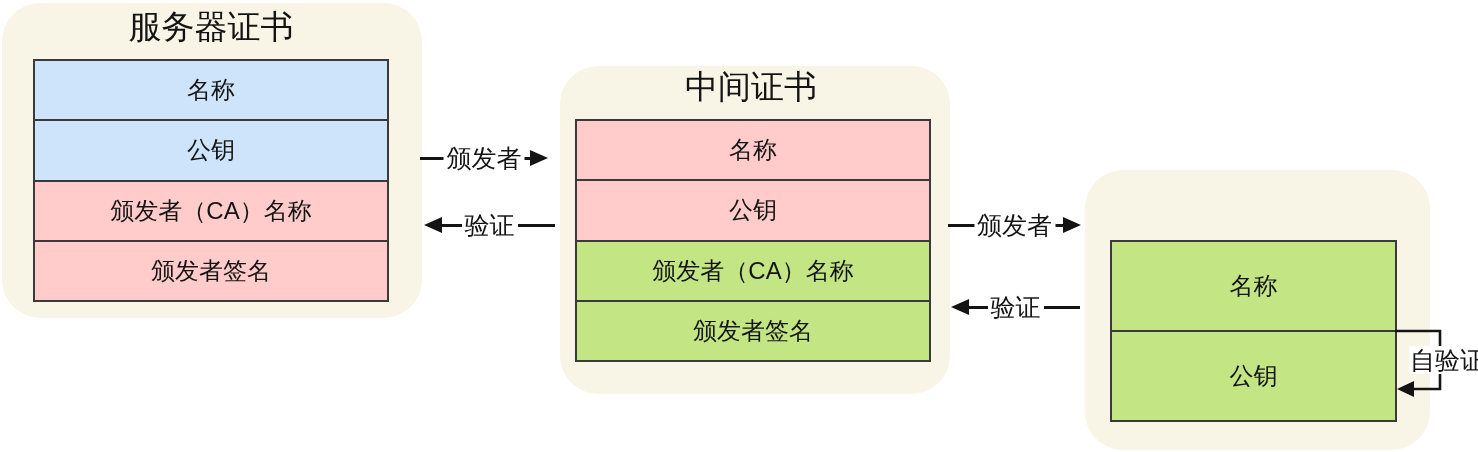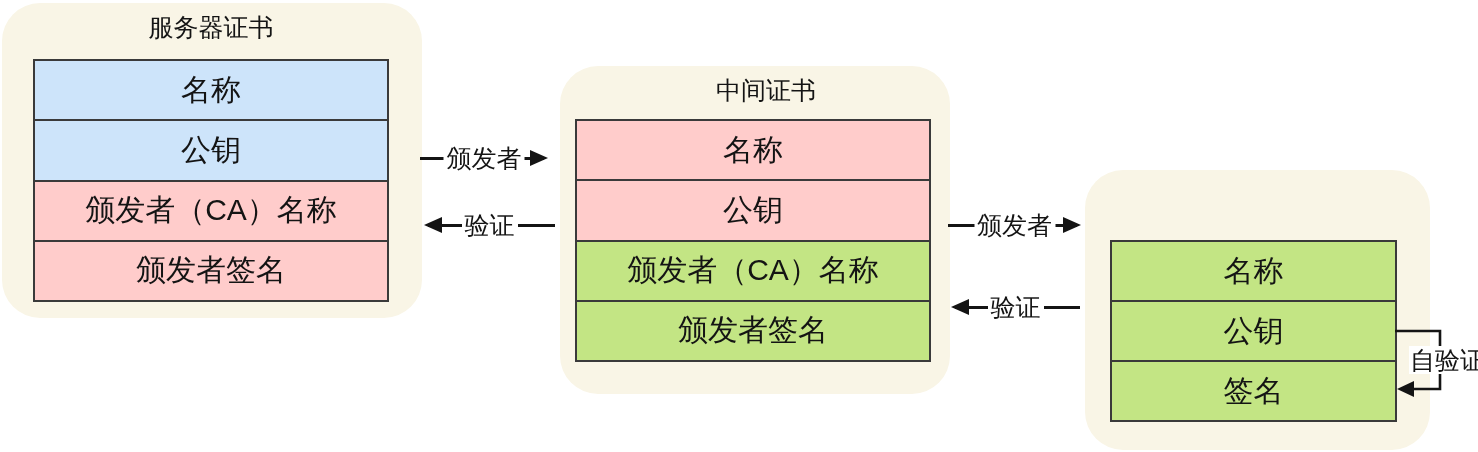--- a/index.html
+++ b/index.html
@@ -17,45 +17,45 @@
     background: var(--container_bg, #f9f5e6);
     border-radius: 38px;
   }
   #g-server       { left: 2px;    top: 3px;   width: 420px; height: 315px; }
   #g-intermediate { left: 560px;  top: 66px;  width: 390px; height: 328px; }
   #g-root         { left: 1085px; top: 170px; width: 345px; height: 280px; }
 
   .cert-title {
     position: absolute;
     text-align: center;
-    font-size: 25px;
+    font-size: 33px;
     line-height: 28px;
     white-space: nowrap;
   }
   #t-server       { left: 33px;   top: 13px;  width: 356px; }
-  #t-intermediate { left: 588px;  top: 76px;  width: 356px; }
+  #t-intermediate { left: 573px;  top: 76px;  width: 356px; font-family: Liberation Mono, monospace; }
   #t-root         { left: 1110px; top: 193px; width: 287px; }
 
   .cert-table {
     position: absolute;
     display: flex;
     flex-direction: column;
     border: 2px solid var(--border, #3a3a3a);
     box-sizing: border-box;
   }
   #tbl-server       { left: 33px;   top: 59px;  width: 356px; height: 243px; }
   #tbl-intermediate { left: 575px;  top: 119px; width: 356px; height: 243px; }
   #tbl-root         { left: 1110px; top: 240px; width: 287px; height: 182px; }
 
   .cert-row {
     flex: 1;
     display: flex;
     align-items: center;
     justify-content: center;
-    font-size: 30px;
+    font-size: 24px;
     border-top: 2px solid var(--border, #3a3a3a);
     white-space: nowrap;
   }
   .cert-row:first-child { border-top: none; }
   .row-blue  { background: var(--row_blue,  #cde4fa); }
   .row-pink  { background: var(--row_pink,  #ffcccb); }
   .row-green { background: var(--row_green, #c3e584); }
 
   .arrow { position: absolute; height: 30px; }
   #a-issuer1 { left: 420px; top: 143px; width: 128px; }
@@ -150,21 +150,20 @@
   <div class="arrow to-left" id="a-verify2">
     <div class="arrow-line"></div>
     <div class="arrow-head head-left"></div>
     <span class="arrow-label">验证</span>
   </div>
 
   <div class="group" id="g-root"></div>
   <div class="cert-table" id="tbl-root">
     <div class="cert-row row-green">名称</div>
     <div class="cert-row row-green">公钥</div>
-    <div class="cert-row row-green">签名</div>
   </div>
 
   <svg id="selfloop-svg" width="64" height="80" viewBox="0 0 64 80">
     <path d="M2 11 H47 V69 H16" fill="none" stroke="#141414" stroke-width="2.6"></path>
     <polygon points="4,69 21,61 21,77" fill="#141414"></polygon>
   </svg>
   <span id="l-selfverify">自验证</span>
 
 </div>
 

